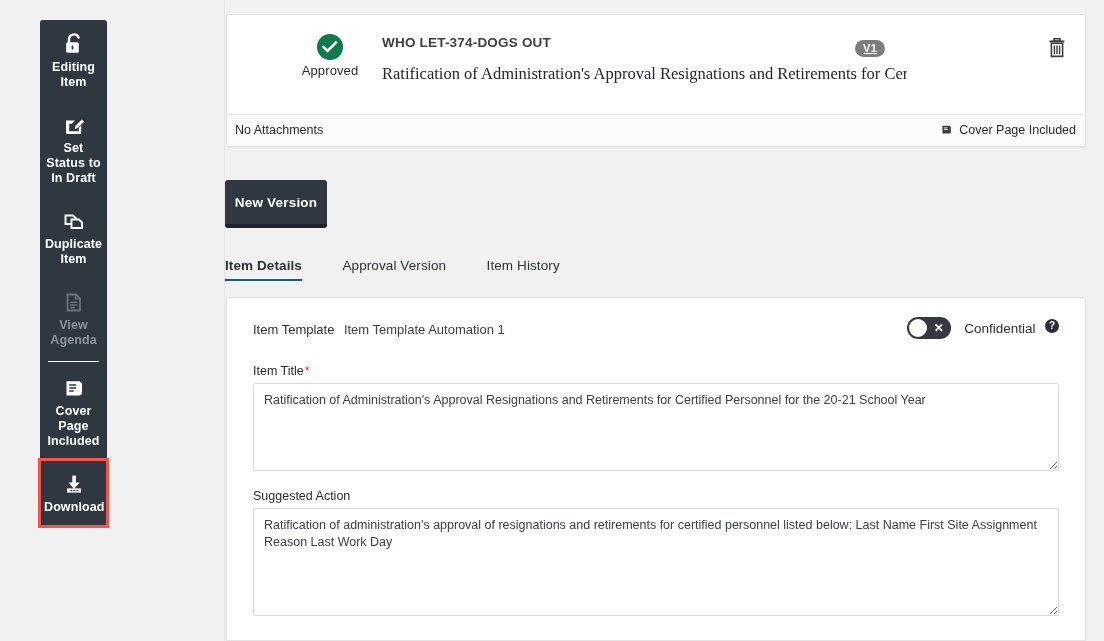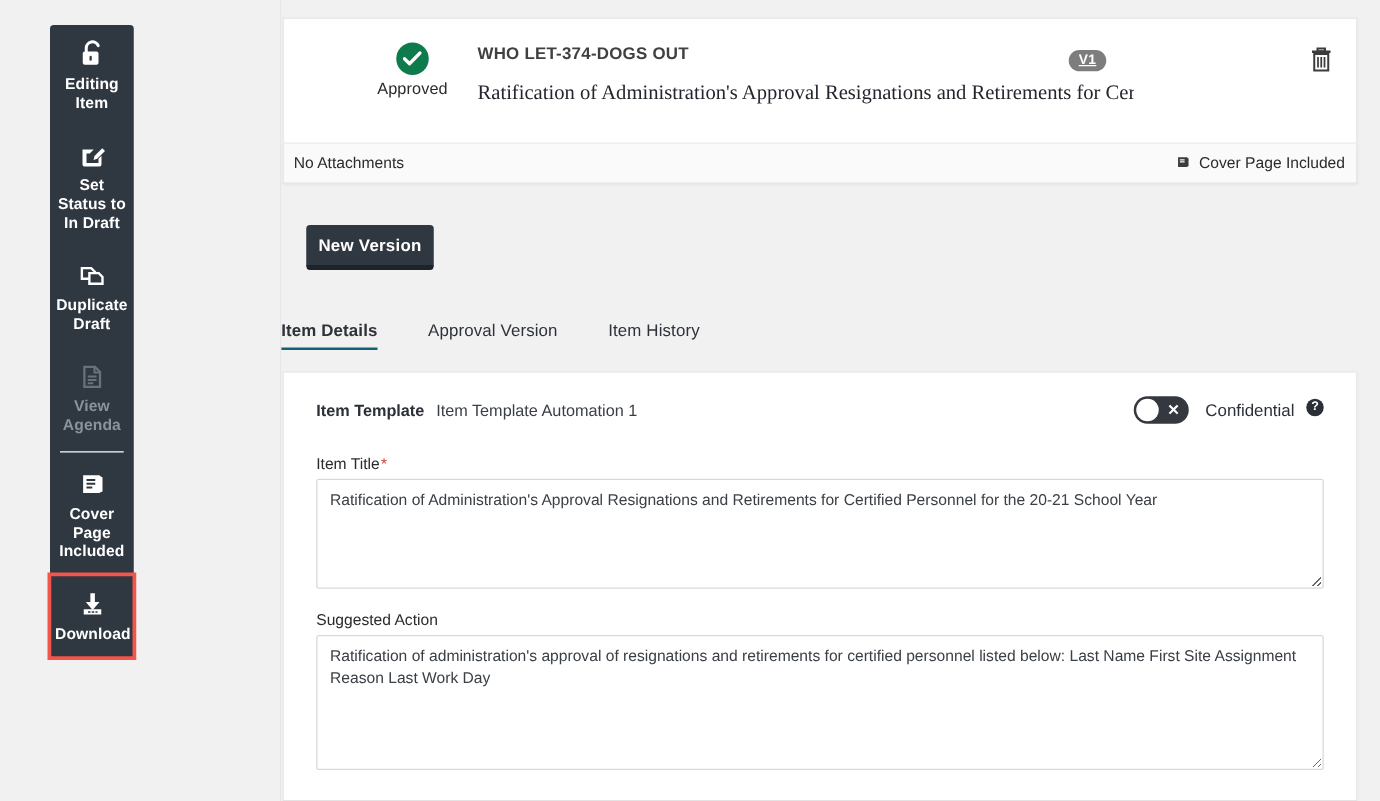--- a/index.html
+++ b/index.html
@@ -196,33 +196,32 @@
   .attach-right .cp-icon {
     display: inline-block;
     vertical-align: -2px;
     margin-right: 3px;
   }
 
   
   .nv-btn {
     position: absolute;
     left: 0px; top: 180px;
-    width: 102px; height: 36px;
+    width: 102px; height: 48px;
     background: #2f3741;
     border: none;
     border-bottom: 4px solid #1d2329;
     border-radius: 3px;
     color: #ffffff;
     font-family: "Liberation Sans", sans-serif;
     font-size: 13.5px;
     font-weight: bold;
     letter-spacing: 0.2px;
     cursor: pointer;
     padding: 0;
-    margin-left: 20px;
   }
 
   
   .tabs {
     position: absolute;
     left: 0px; top: 256px;
     width: 860px;
     height: 27px;
   }
   .tab {
@@ -252,21 +251,21 @@
     min-height: 344px;
     background: #ffffff;
     border: 1px solid #e3e3e3;
     box-shadow: 0 1px 2px rgba(0,0,0,0.05);
     padding: 22px 26px 0 26px;
   }
 
   .tpl-row { position: relative; height: 26px; }
   .tpl-label {
     font-size: 13px;
-    font-weight: bold;
+    font-weight: normal;
     color: #2b3038;
   }
   .tpl-value {
     font-size: 13px;
     color: #3a3f46;
     margin-left: 5px;
   }
 
   .conf-wrap {
     position: absolute;
@@ -375,21 +374,21 @@
         <span class="ri-label">Set Status to In Draft</span>
       </div>
 
       <div class="rail-item">
         <span class="ri-icon">
           <svg width="24" height="24" viewBox="0 0 24 24">
             <path d="M3.5 6.5 h7.5 l3 3 v5.5 h-10.5 Z" fill="none" stroke="#ffffff" stroke-width="1.9"></path>
             <path d="M9.5 10.5 h7.5 l3 3 v5.5 h-10.5 Z" fill="#2f3741" stroke="#ffffff" stroke-width="1.9"></path>
           </svg>
         </span>
-        <span class="ri-label">Duplicate Draft</span>
+        <span class="ri-label">Duplicate Item</span>
       </div>
 
       <div class="rail-item disabled">
         <span class="ri-icon">
           <svg width="22" height="24" viewBox="0 0 22 24">
             <path d="M4.5 4.5 h8.5 l4 4 v12 h-12.5 Z" fill="none" stroke="#9aa1ab" stroke-width="1.8"></path>
             <path d="M12.6 4.8 v4.2 h4" fill="none" stroke="#9aa1ab" stroke-width="1.6"></path>
             <path d="M7.2 12.2 h7 M7.2 15 h7 M7.2 17.6 h4.4" stroke="#9aa1ab" stroke-width="1.6"></path>
           </svg>
         </span>

